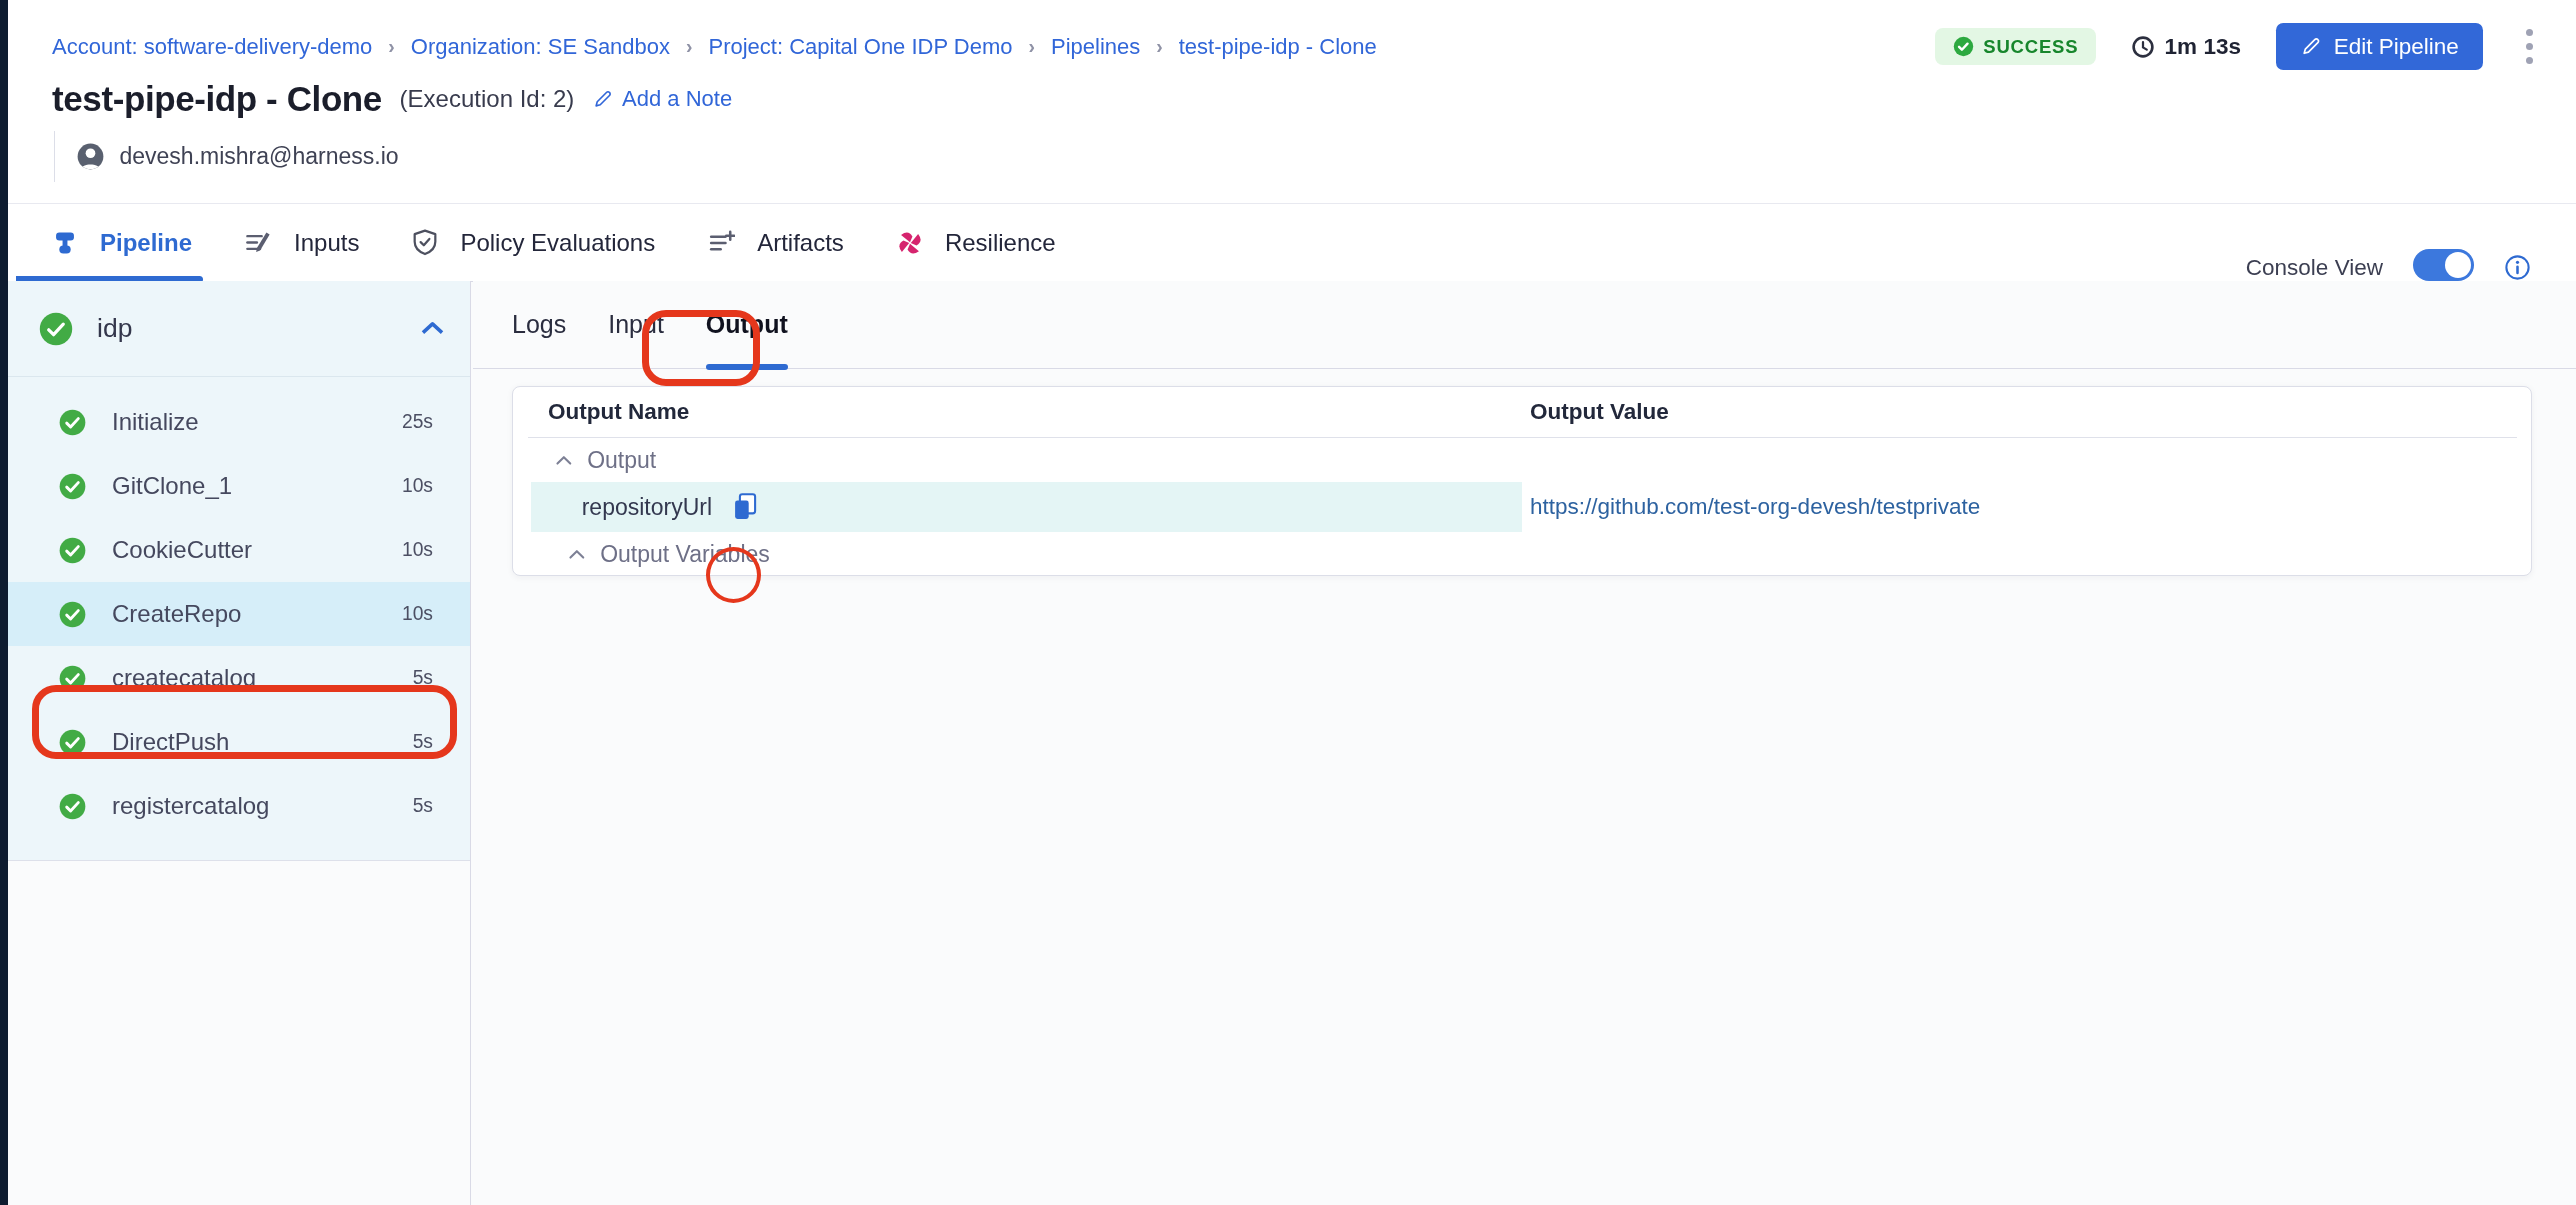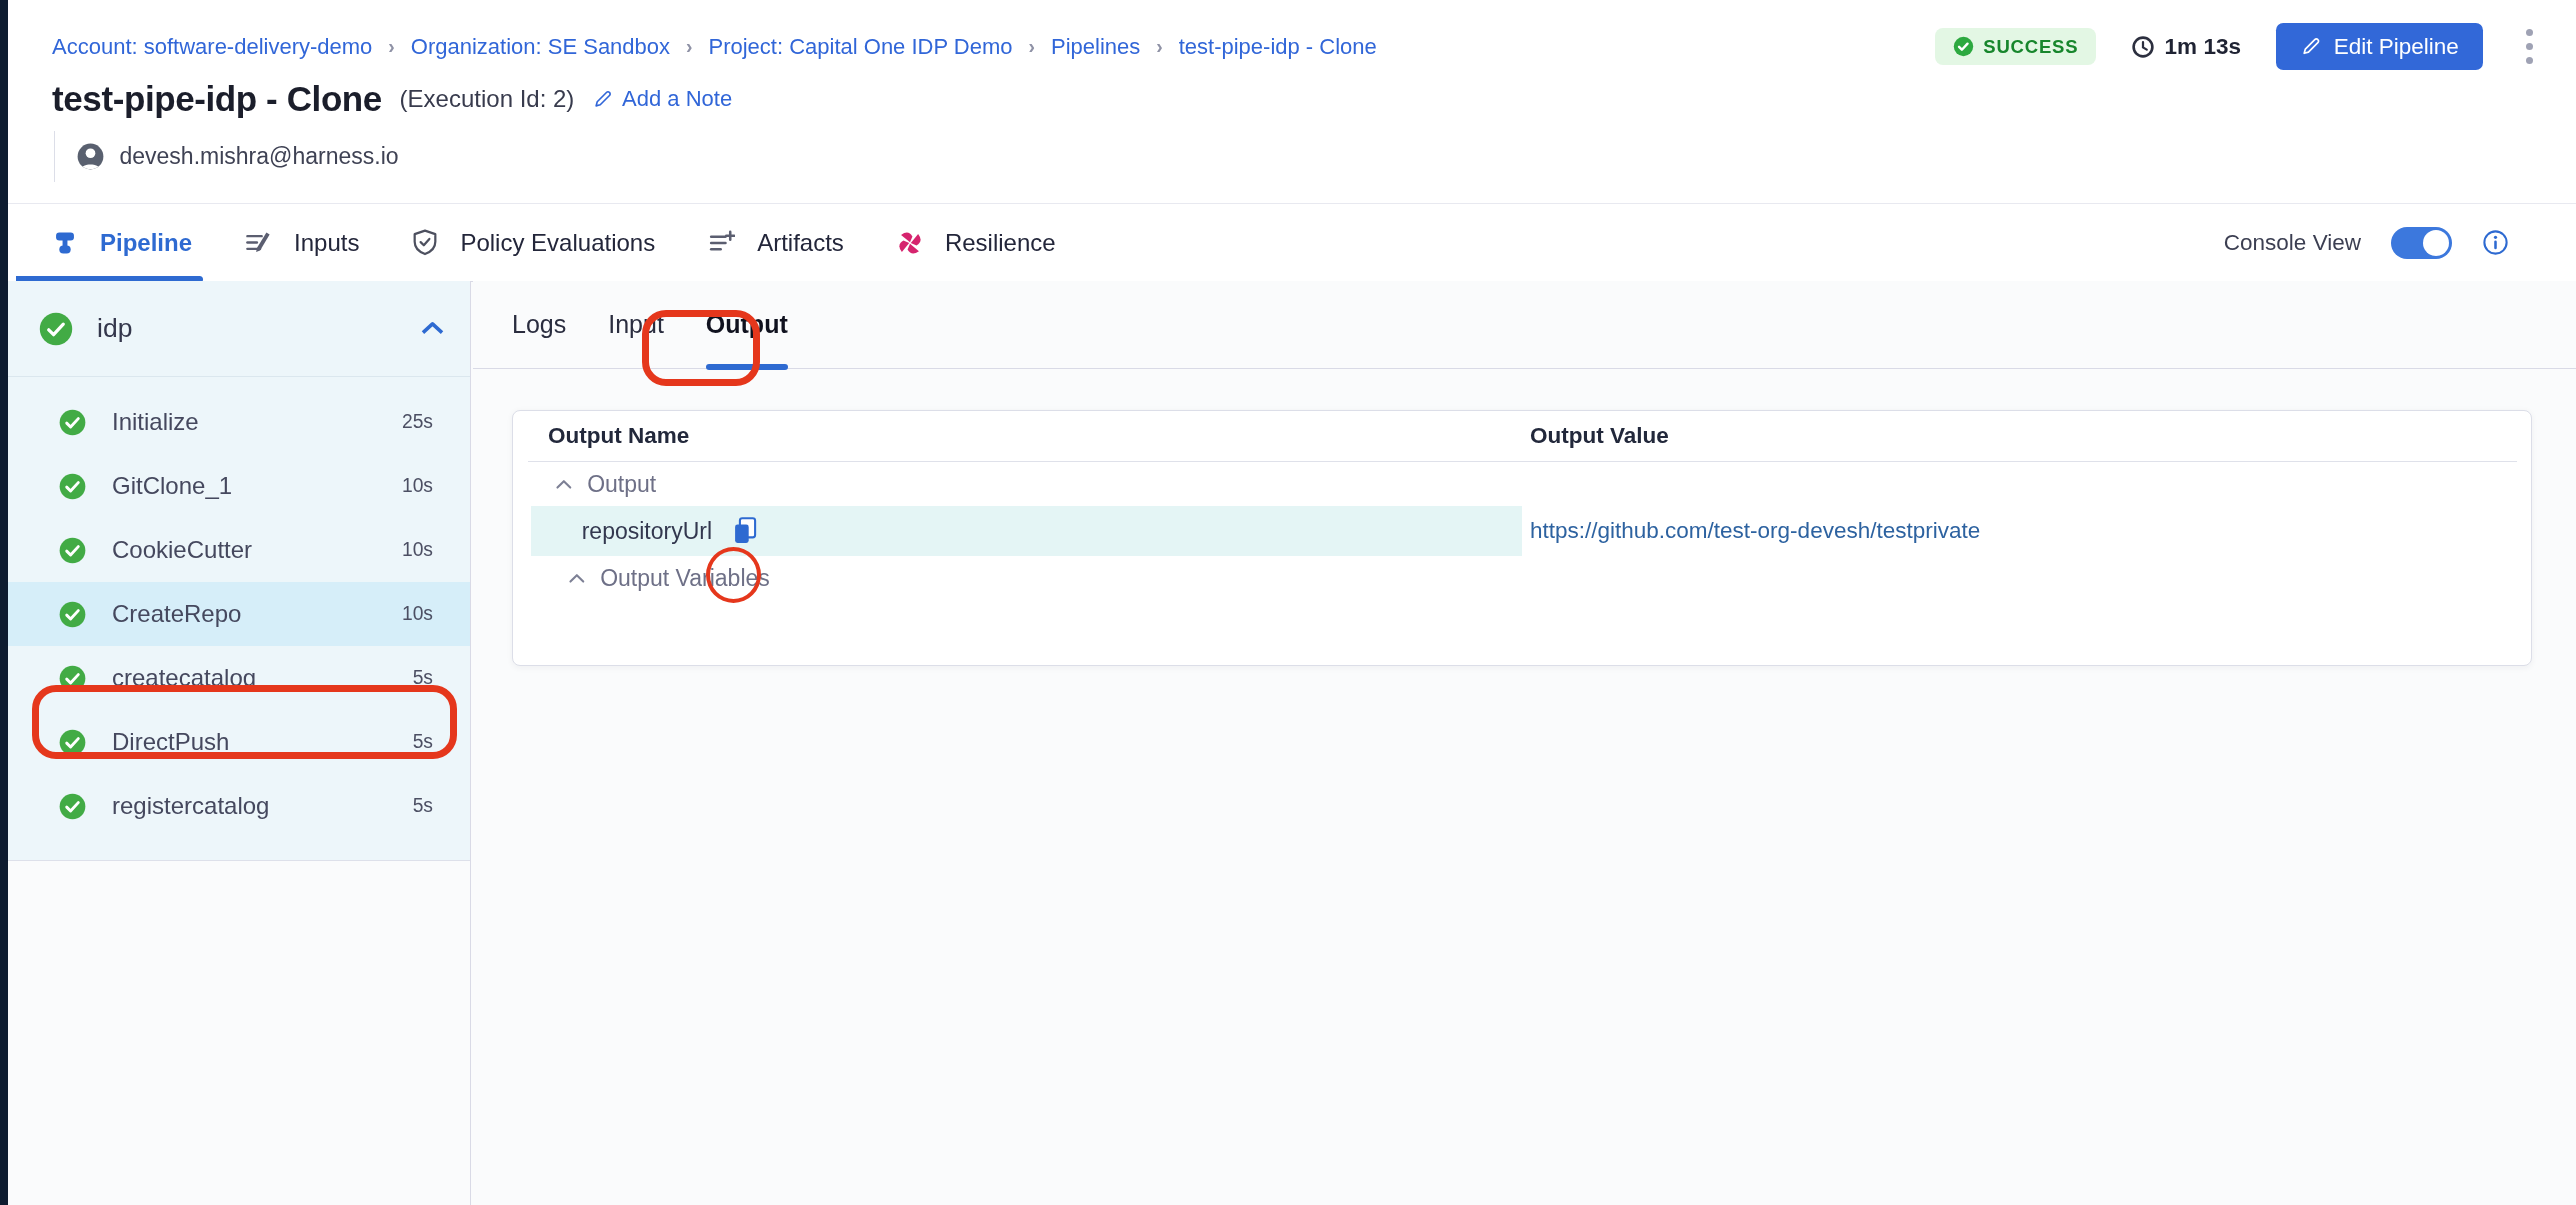--- a/index.html
+++ b/index.html
@@ -48,21 +48,21 @@
   
   .tabbar { position:absolute; left:8px; right:0; top:203px; height:79px; background:#ffffff;
     border-top:0.8px solid #e8e9f0; border-bottom:1.6px solid #d9dae6;
     display:flex; align-items:stretch; padding-left:44px; }
   .tab { display:flex; align-items:center; gap:22px; font-size:24px; color:#23263a;
     position:relative; margin-right:53px; cursor:pointer; }
   .tab .ticon { display:flex; }
   .tab.active { color:#2e6ad1; font-weight:bold; }
   .tab.active::after { content:""; position:absolute; left:-36px; right:-11.3px; bottom:-1.6px; height:6.4px;
     background:#2e6ad1; border-radius:0 4px 4px 0; }
-  .consoleview { margin-left:auto; display:flex; align-items:center; gap:30px; padding-right:67px; }
+  .consoleview { margin-left:auto; display:flex; align-items:flex-end; gap:30px; padding-right:45px; }
   .consoleview .cv-label { font-size:22.5px; color:#3c3f52; }
   .toggle { width:61px; height:32px; border-radius:16px; background:#3c78dd; position:relative; cursor:pointer; }
   .toggle .knob { position:absolute; right:3.2px; top:3.2px; width:26px; height:26px; border-radius:50%; background:#fff; }
 
   
   .sidebar { position:absolute; left:8px; top:281px; bottom:0; width:463px;
     border-right:1.6px solid #d9dae6; background:#fafbfc; }
   .stage-header { height:100px; display:flex; align-items:center; justify-content:space-between;
     padding:0 17.7px 0 29px; border-bottom:0.8px solid #dfe1ea; background:#fbfcfd; }
   .stage-square { width:34px; height:34px; border-radius:7.2px; background:#60c05e; }
@@ -81,21 +81,21 @@
   
   .subtabs { position:absolute; left:473px; right:0; top:281px; height:88px;
     display:flex; align-items:stretch; padding-left:39px; background:#fafbfc;
     border-bottom:1.6px solid #d9dae6; }
   .subtab { display:flex; align-items:center; font-size:25px; color:#2a2d3f;
     margin-right:42px; position:relative; cursor:pointer; }
   .subtab.active { color:#10121f; font-weight:bold; }
   .subtab.active::after { content:""; position:absolute; left:0; right:0; bottom:-1.6px; height:5.6px;
     background:#2e6ad1; border-radius:3.2px; }
 
-  .card { position:absolute; left:512px; top:410px; width:2020px; height:256px;
+  .card { position:absolute; left:512px; top:386px; width:2020px; height:190px;
     background:#ffffff; border:1.6px solid #dcdee8; border-radius:8px;
     box-shadow:0 1.6px 6.4px rgba(40,41,61,0.05); }
   .thead { position:relative; height:50px; display:flex; align-items:center; }
   .th { font-size:22.5px; font-weight:bold; color:#22283b; }
   .th-name { margin-left:35px; }
   .th-value { position:absolute; left:1017px; }
   .tdivider { border-top:1.6px solid #dfe1ea; margin:0 14.5px; }
   .trow { position:relative; display:flex; align-items:center; font-size:23px; color:#6e7087; }
   .trow .caret { display:flex; margin-right:14.5px; cursor:pointer; }
   .row-g1 { height:44px; padding-left:42px; }

